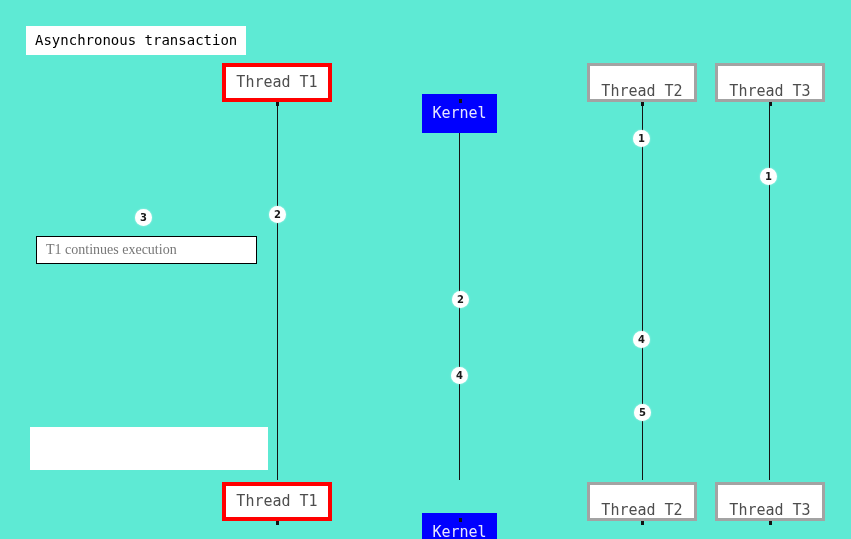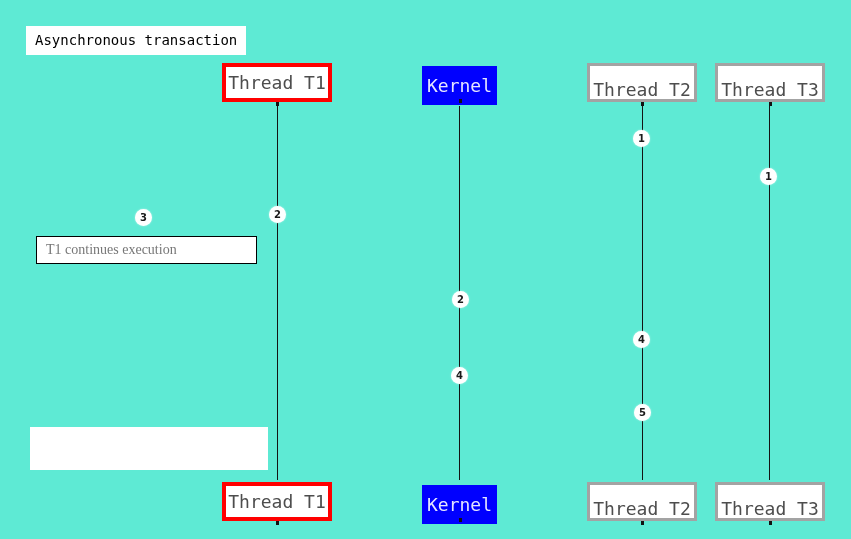--- a/index.html
+++ b/index.html
@@ -40,39 +40,40 @@
   }
 
   
   .participant {
     position: absolute;
     box-sizing: border-box;
     display: flex;
     align-items: center;
     justify-content: center;
     white-space: pre;
-    font-size: 18px;
+    font-size: 15px;
     line-height: 1;
     height: 39px;
   }
   .participant.red-outline {
     background: #ffffff;
     border: 4px solid #ff0000;
     color: #4d4d4d;
   }
   .participant.blue-outline {
     background: #ffffff;
     border: 3px solid #a3a3a3;
     color: #4d4d4d;
     align-items: flex-end;
   }
   .participant.blue-fill {
     background: #0000ff;
     border: none;
     color: #e6e6ff;
+    margin-top: 28px;
   }
 
   
   .note {
     position: absolute;
     box-sizing: border-box;
     background: #ffffff;
     border: 1px solid #000000;
     color: #777777;
     font-size: 14px;

